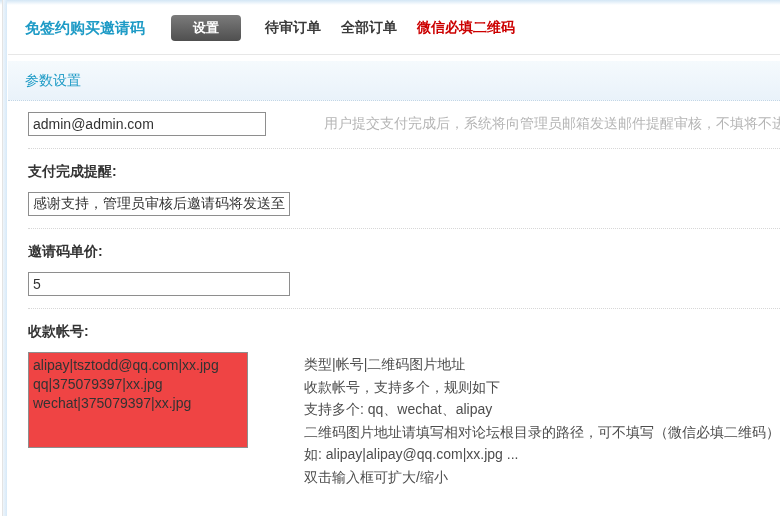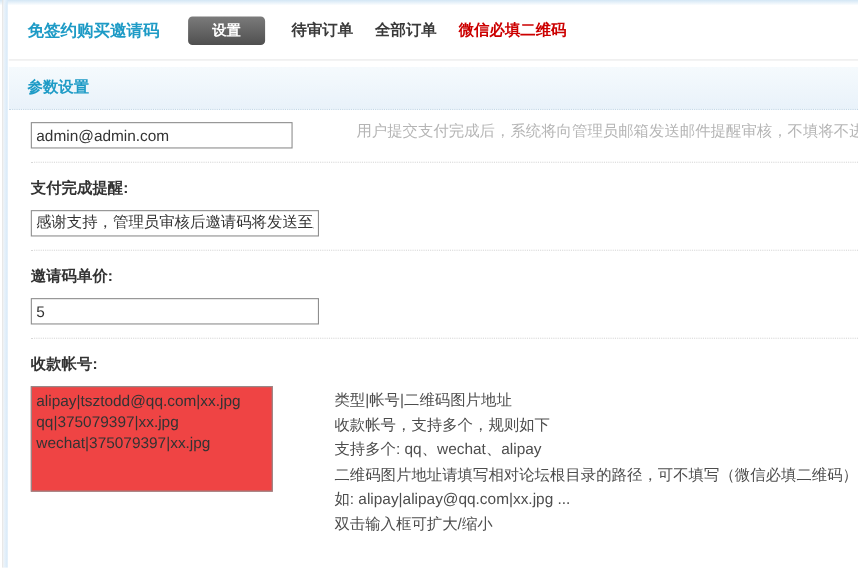--- a/index.html
+++ b/index.html
@@ -47,29 +47,29 @@
     margin-top: 13px;
   }
 
   
   .section-bar {
     margin-top: 6px;
     background: linear-gradient(#f5fafd, #e9f2fa);
     border-bottom: 1px dotted #c3d6e6;
     padding: 10px 0 10px 17px;
   }
-  .section-title { color: #1e9bc6; font-size: 14px; font-weight: bold; }
+  .section-title { color: #1e9bc6; font-size: 14px; font-weight: normal; }
 
   
   .form { padding-left: 20px; }
   .field-label {
     font-size: 14px; font-weight: bold; color: #333;
     margin-top: 14px;
   }
-  .field-row { display: flex; margin-top: 11px; }
+  .field-row { display: flex; align-items: center; margin-top: 11px; }
   .field-row.top-align { align-items: flex-start; }
   .text-input {
     width: 262px; height: 24px;
     border: 1px solid #8e8e8e;
     padding: 2px 4px;
     font-size: 14px; color: #333;
     font-family: "Liberation Sans", "DejaVu Sans", sans-serif;
     background: #ffffff;
   }
   .textarea-input {

